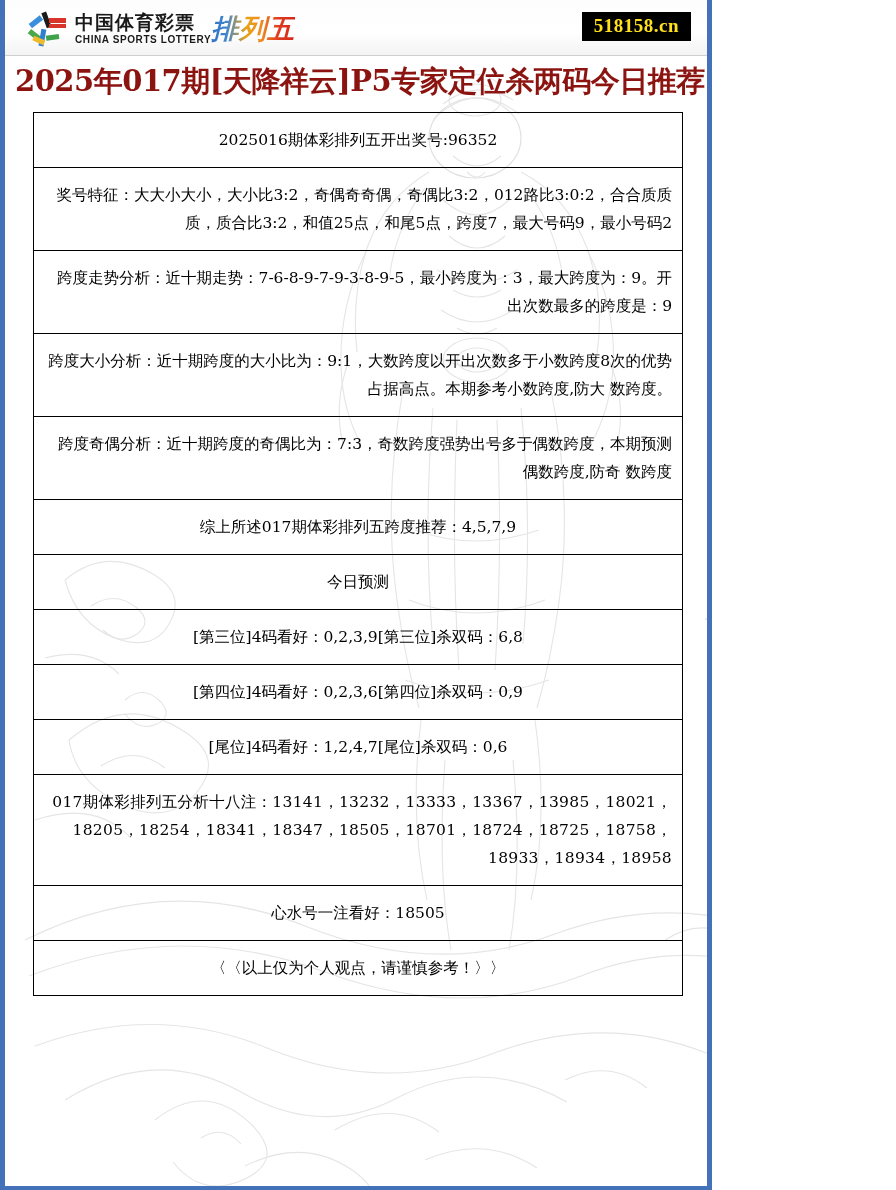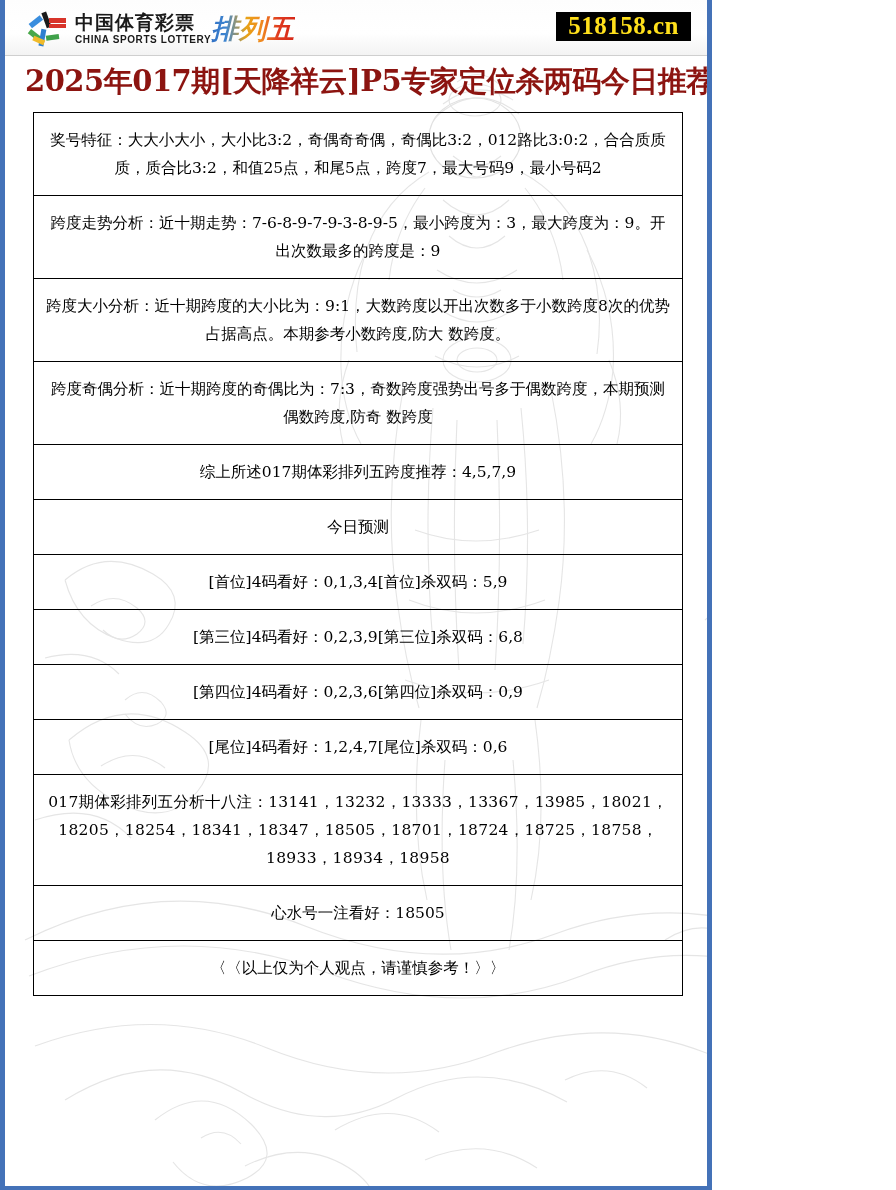--- a/index.html
+++ b/index.html
@@ -58,30 +58,30 @@
     letter-spacing: 1px;
     background: linear-gradient(to right,#2f6fc4 0%, #3f86d0 18%, #e8a317 42%, #f08a20 60%, #e03c20 80%, #d62718 100%);
     -webkit-background-clip: text; background-clip: text;
     color: transparent; -webkit-text-fill-color: transparent;
   }
   .site-badge {
     position: absolute; right: 16px; top: 12px;
     background: #000000;
     color: #ffe01b;
     font-family: "Liberation Serif", serif;
-    font-size: 25px; font-weight: bold;
+    font-size: 19px; font-weight: bold;
     padding: 3px 12px 4px 12px;
     line-height: 22px;
     letter-spacing: 0.5px;
   }
 
   
   .page-title {
     margin: 0;
-    padding: 8px 4px 10px 20px;
+    padding: 8px 4px 10px 10px;
     color: #8c1410;
     font-family: "DejaVu Serif", serif;
     font-size: 29px;
     font-weight: bold;
     line-height: 34px;
     white-space: nowrap;
     letter-spacing: -0.5px;
   }
 
   
@@ -95,21 +95,21 @@
   table.info td {
     border: 1px solid #000000;
     padding: 13px 10px;
     font-family: "DejaVu Serif", "Liberation Serif", serif;
     font-size: 15.5px;
     line-height: 28px;
     color: #000000;
     vertical-align: middle;
   }
   td.center { text-align: center; }
-  td.left   { text-align: center; padding-left: 12px; padding-right: 12px; }
+  td.left   { text-align: right; padding-left: 12px; padding-right: 12px; }
   td.tall   { padding-top: 21px; padding-bottom: 21px; }
   td.pred   { padding-top: 17px; padding-bottom: 17px; }
   td.head   { padding-top: 17px; padding-bottom: 17px; }
   .nums { letter-spacing: 0.3px; }
 </style>
 </head>
 <body>
 
 <div id="page">
 
@@ -213,39 +213,39 @@
       </div>
       <div class="site-badge">518158.cn</div>
     </div>
 
     <h1 class="page-title">2025年017期[天降祥云]P5专家定位杀两码今日推荐</h1>
 
     <div class="tbl-wrap">
       <table class="info">
         <tbody>
           <tr>
+              <td class="center head">2025016期体彩排列五开出奖号:96352</td>
+            </tr>
+          <tr>
               <td class="left tall">奖号特征：大大小大小，大小比3:2，奇偶奇奇偶，奇偶比3:2，012路比3:0:2，合合质质质，质合比3:2，和值25点，和尾5点，跨度7，最大号码9，最小号码2</td>
             </tr>
           <tr>
               <td class="left tall">跨度走势分析：近十期走势：7-6-8-9-7-9-3-8-9-5，最小跨度为：3，最大跨度为：9。开出次数最多的跨度是：9</td>
             </tr>
           <tr>
               <td class="left tall">跨度大小分析：近十期跨度的大小比为：9:1，大数跨度以开出次数多于小数跨度8次的优势占据高点。本期参考小数跨度,防大 数跨度。</td>
             </tr>
           <tr>
               <td class="left tall">跨度奇偶分析：近十期跨度的奇偶比为：7:3，奇数跨度强势出号多于偶数跨度，本期预测偶数跨度,防奇 数跨度</td>
             </tr>
           <tr>
               <td class="center head">综上所述017期体彩排列五跨度推荐：4,5,7,9</td>
             </tr>
           <tr>
               <td class="center head">今日预测</td>
-            </tr>
-          <tr>
-              <td class="center pred">[首位]4码看好：0,1,3,4[首位]杀双码：5,9</td>
             </tr>
           <tr>
               <td class="center pred">[第三位]4码看好：0,2,3,9[第三位]杀双码：6,8</td>
             </tr>
           <tr>
               <td class="center pred">[第四位]4码看好：0,2,3,6[第四位]杀双码：0,9</td>
             </tr>
           <tr>
               <td class="center pred">[尾位]4码看好：1,2,4,7[尾位]杀双码：0,6</td>
             </tr>

